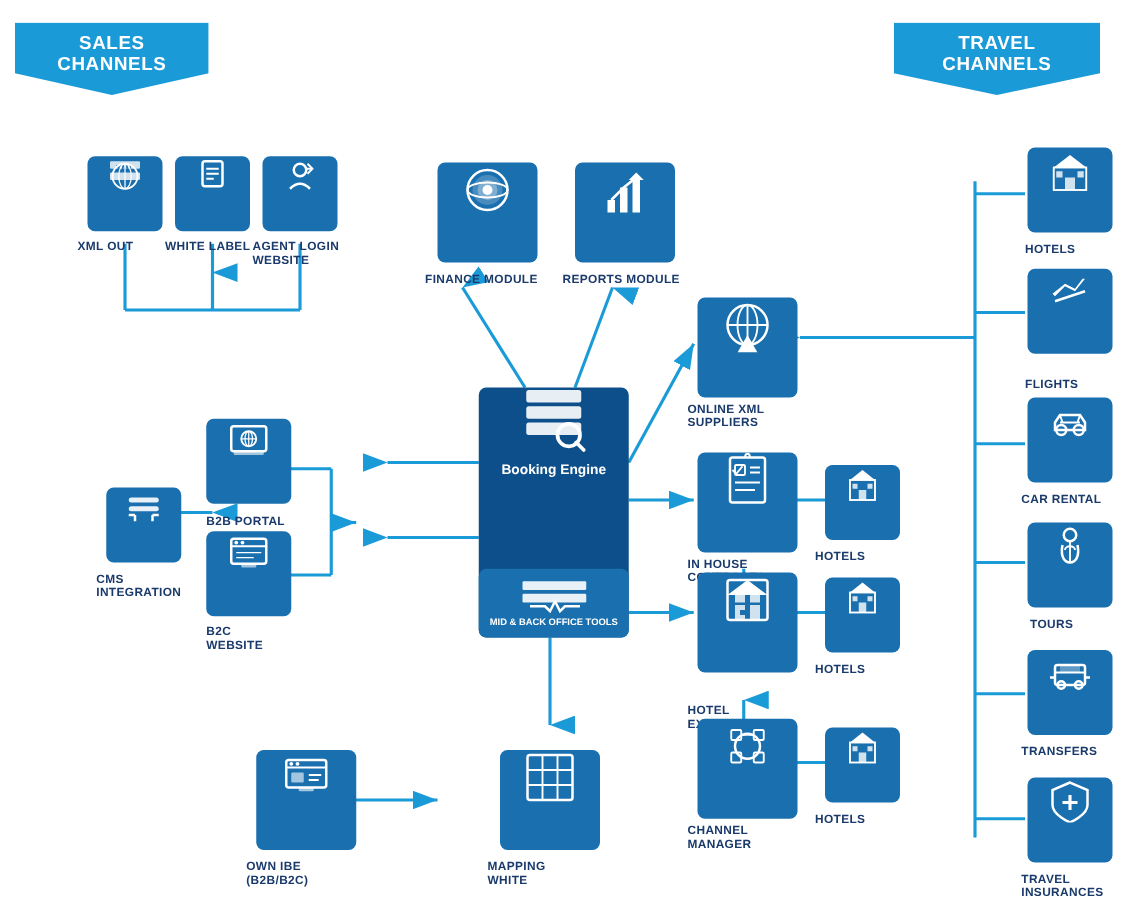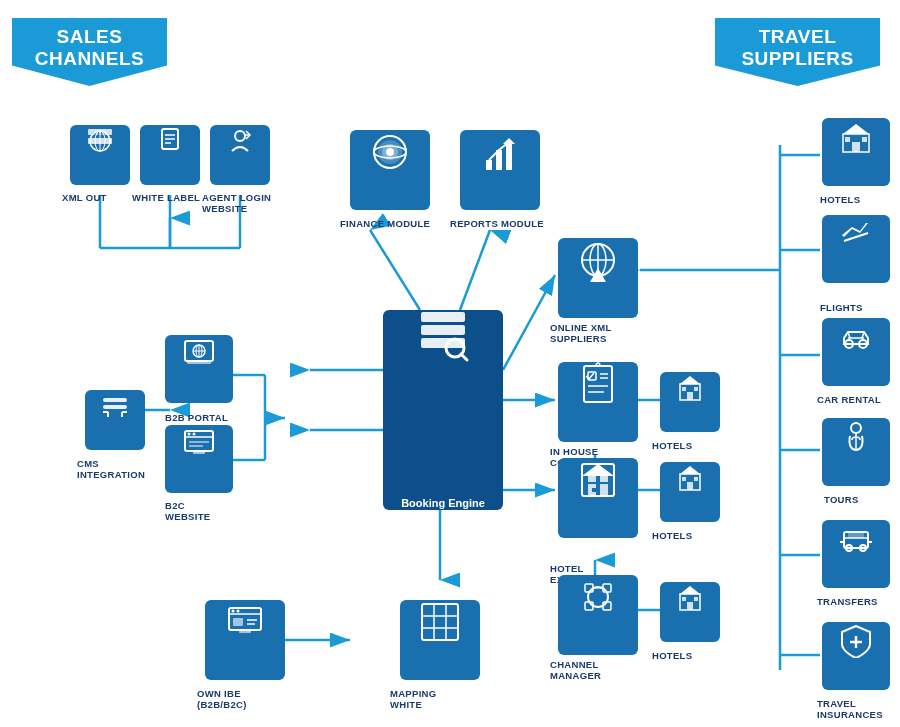--- a/index.html
+++ b/index.html
@@ -17,36 +17,36 @@
       width: 900px;
       height: 727px;
     }
 
     
     .header-banner {
       position: absolute;
       background: #1a9ad7;
       color: #fff;
       font-weight: 900;
-      font-size: 19px;
+      font-size: 15px;
       padding: 8px 14px;
       clip-path: polygon(0 0, 100% 0, 100% 70%, 50% 100%, 0 70%);
       text-align: center;
       letter-spacing: 0.5px;
     }
 
     
     .icon-box {
       position: absolute;
       background: #1a6faf;
       border-radius: 6px;
       display: flex;
       flex-direction: column;
       align-items: center;
-      justify-content: space-between;
+      justify-content: flex-start;
       color: #fff;
     }
     .icon-box.small {
       width: 60px;
       height: 60px;
     }
     .icon-box.medium {
       width: 68px;
       height: 68px;
     }
@@ -155,21 +155,21 @@
 
     <line x1="280" y1="640" x2="350" y2="640" stroke="#1a9ad7" stroke-width="2.5" marker-end="url(#arrowhead)"></line>
   </svg>
 
   <div class="header-banner" style="left:12px;top:18px;width:155px;padding-bottom:16px;">
     <span>SALES CHANNELS</span>
   </div>
 
 
   <div class="header-banner" style="left:715px;top:18px;width:165px;padding-bottom:16px;">
-    <span>TRAVEL SUPPLIERS</span>
+    <span>TRAVEL CHANNELS</span>
   </div>
 
   <div class="icon-box small" style="left:70px;top:125px;">
     <svg width="32" height="32" viewBox="0 0 32 32" fill="white">
       <rect x="4" y="4" width="24" height="6" rx="1" fill="white" opacity="0.8"></rect>
       <rect x="4" y="13" width="24" height="6" rx="1" fill="white" opacity="0.8"></rect>
       <text x="16" y="12" text-anchor="middle" font-size="7" font-weight="bold" fill="#1a6faf">XML</text>
       <circle cx="16" cy="16" r="10" fill="none" stroke="white" stroke-width="1.5"></circle>
       <line x1="16" y1="6" x2="16" y2="26" stroke="white" stroke-width="1"></line>
       <ellipse cx="16" cy="16" rx="5" ry="10" fill="none" stroke="white" stroke-width="1"></ellipse>
@@ -280,20 +280,28 @@
       <rect x="8" y="2" width="44" height="10" rx="2" fill="white" opacity="0.9"></rect>
       <rect x="8" y="15" width="44" height="10" rx="2" fill="white" opacity="0.9"></rect>
       <rect x="8" y="28" width="44" height="10" rx="2" fill="white" opacity="0.9"></rect>
 
       <circle cx="42" cy="38" r="9" fill="none" stroke="white" stroke-width="3"></circle>
       <line x1="48" y1="44" x2="54" y2="50" stroke="white" stroke-width="3" stroke-linecap="round"></line>
     </svg>
     <div style="font-size:11px;font-weight:bold;color:white;text-align:center;margin-top:4px;line-height:1.3">Booking Engine</div>
   </div>
 
+  <div style="position:absolute;left:383px;top:455px;width:120px;height:55px;background:#1a6faf;border-radius:6px;display:flex;flex-direction:column;align-items:center;justify-content:center;">
+    <svg width="55" height="30" viewBox="0 0 55 30" fill="white">
+      <rect x="2" y="2" width="51" height="7" rx="1" fill="white" opacity="0.9"></rect>
+      <rect x="2" y="12" width="51" height="7" rx="1" fill="white" opacity="0.9"></rect>
+      <polyline points="8,22 20,22 24,26 28,18 32,26 36,22 48,22" fill="none" stroke="white" stroke-width="2"></polyline>
+    </svg>
+    <div style="font-size:7.5px;font-weight:900;color:white;text-align:center;">MID &amp; BACK OFFICE TOOLS</div>
+  </div>
 
   <div class="icon-box large" style="left:400px;top:600px;">
     <svg width="44" height="44" viewBox="0 0 44 44" fill="white">
       <rect x="4" y="4" width="36" height="36" rx="2" fill="none" stroke="white" stroke-width="2"></rect>
       <line x1="4" y1="16" x2="40" y2="16" stroke="white" stroke-width="1.5"></line>
       <line x1="4" y1="28" x2="40" y2="28" stroke="white" stroke-width="1.5"></line>
       <line x1="16" y1="4" x2="16" y2="40" stroke="white" stroke-width="1.5"></line>
       <line x1="28" y1="4" x2="28" y2="40" stroke="white" stroke-width="1.5"></line>
     </svg>
   </div>

